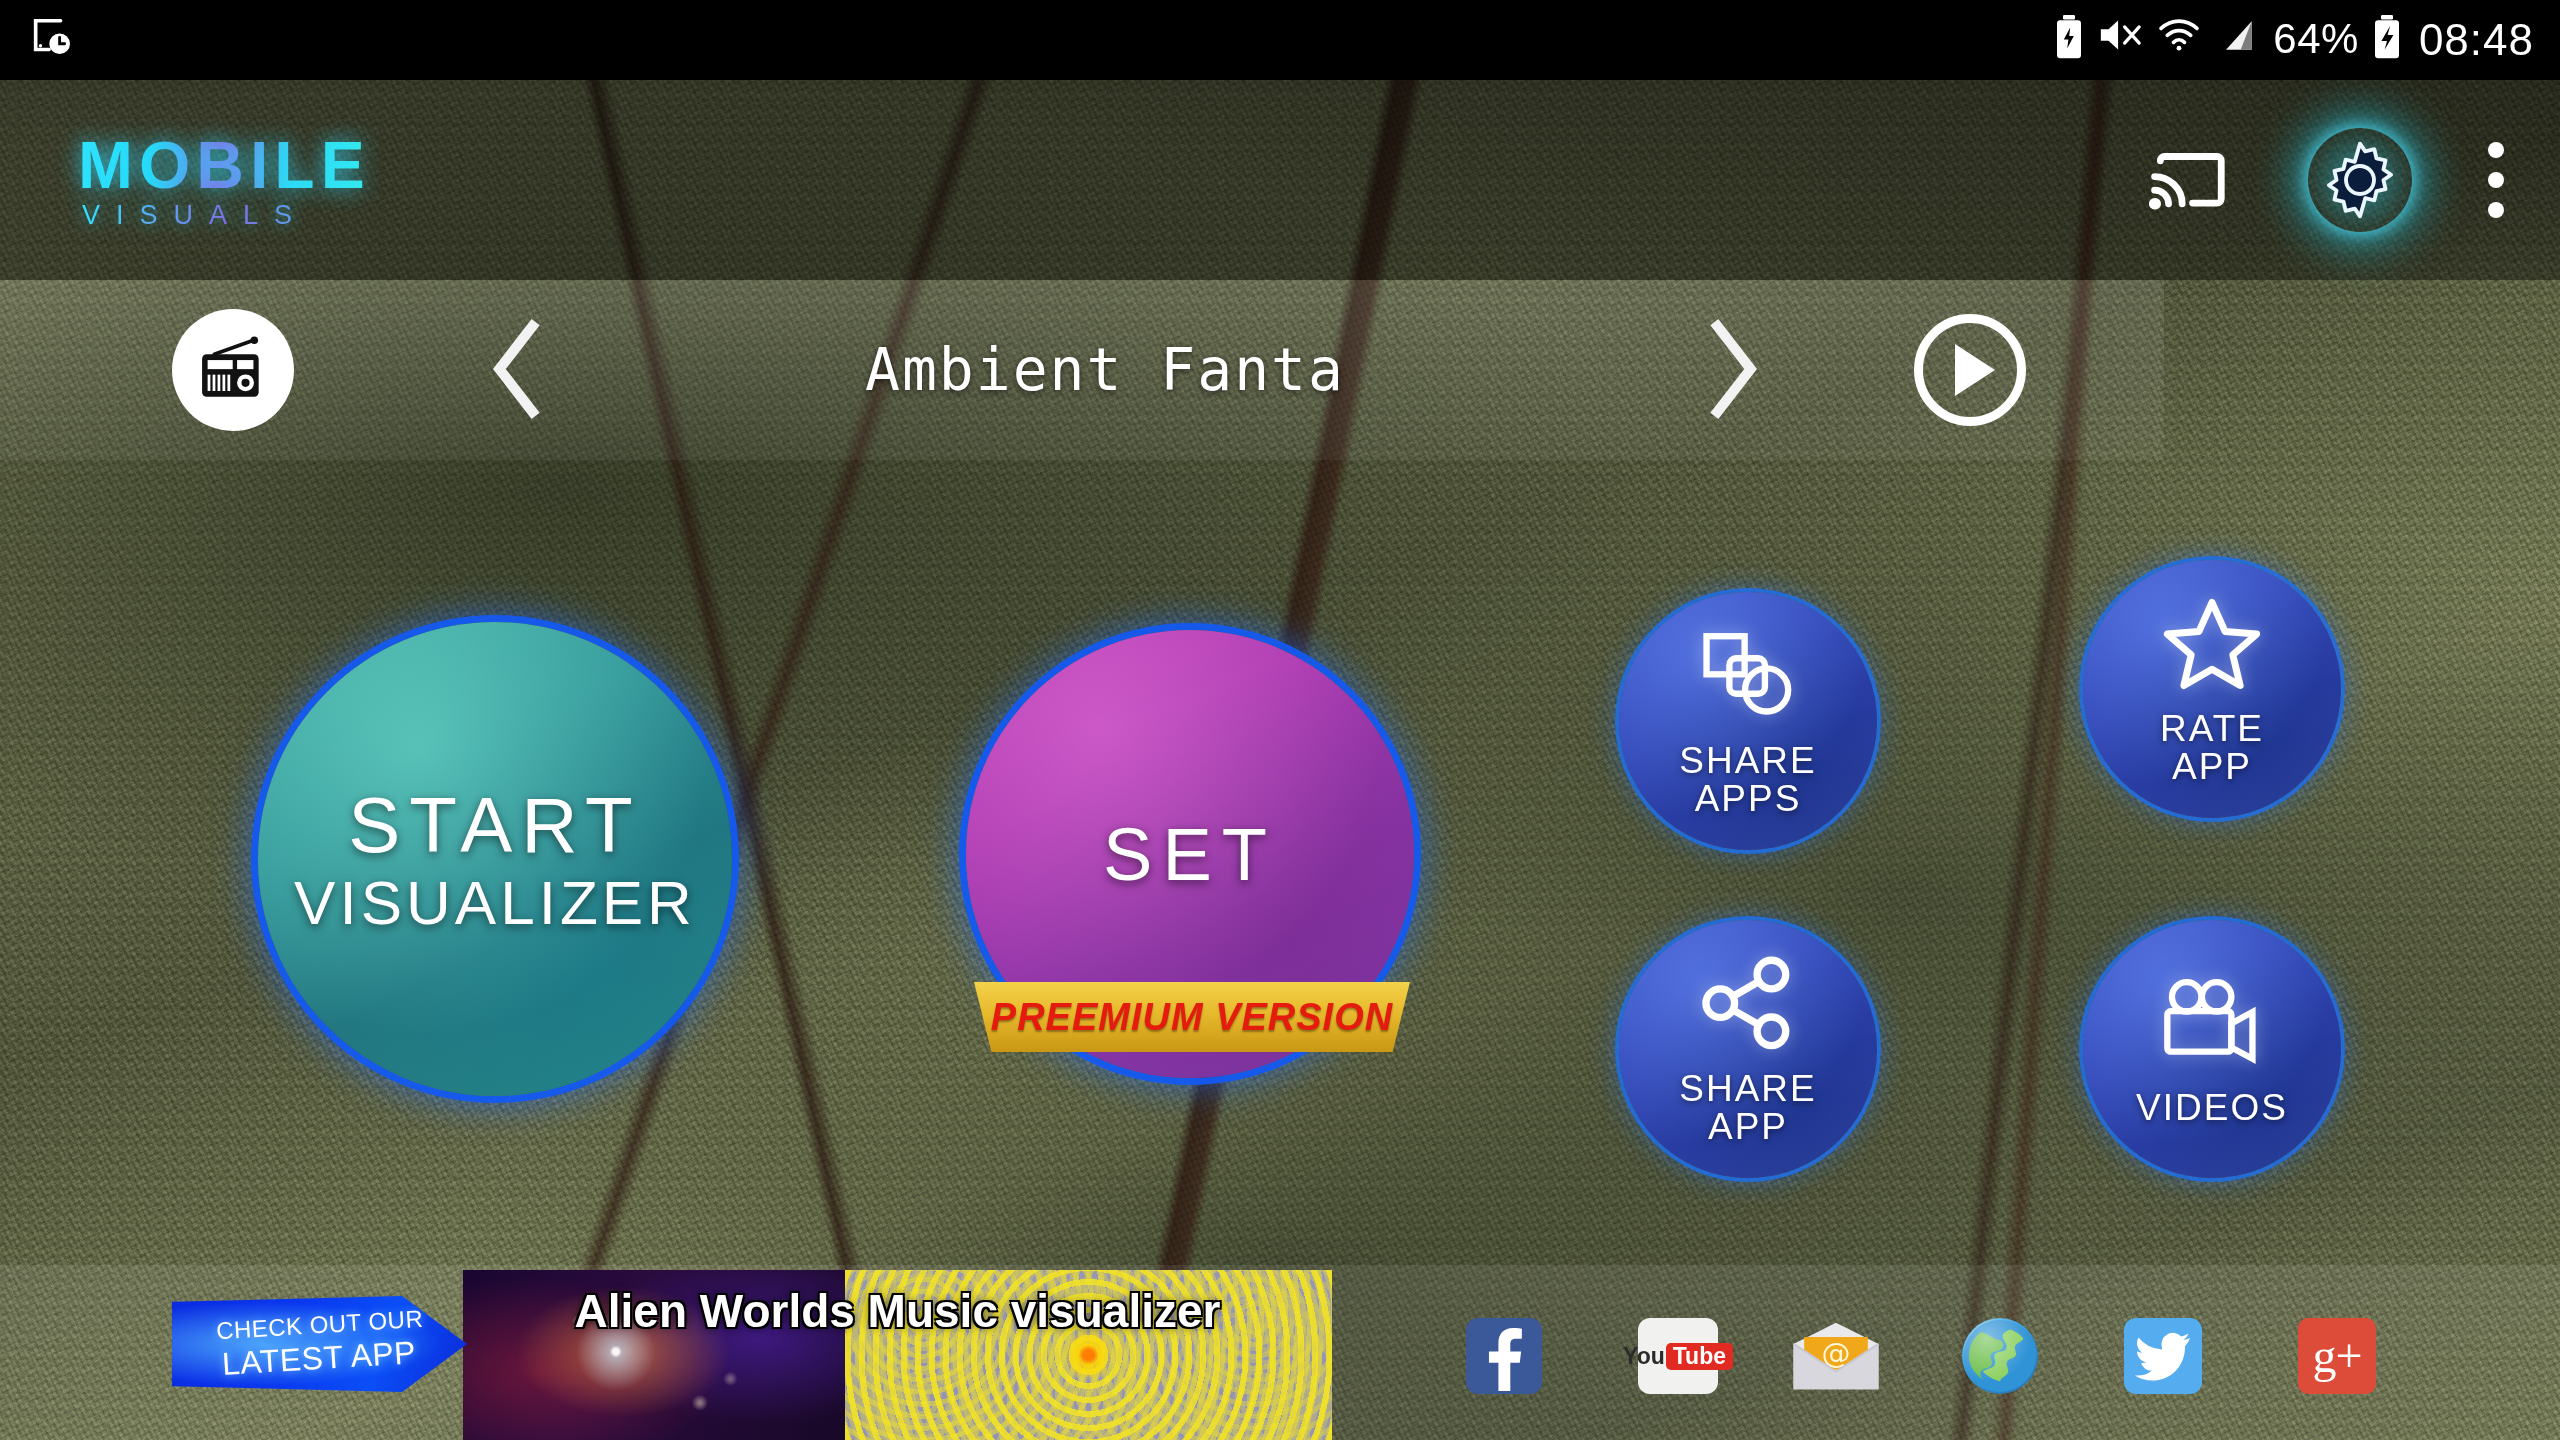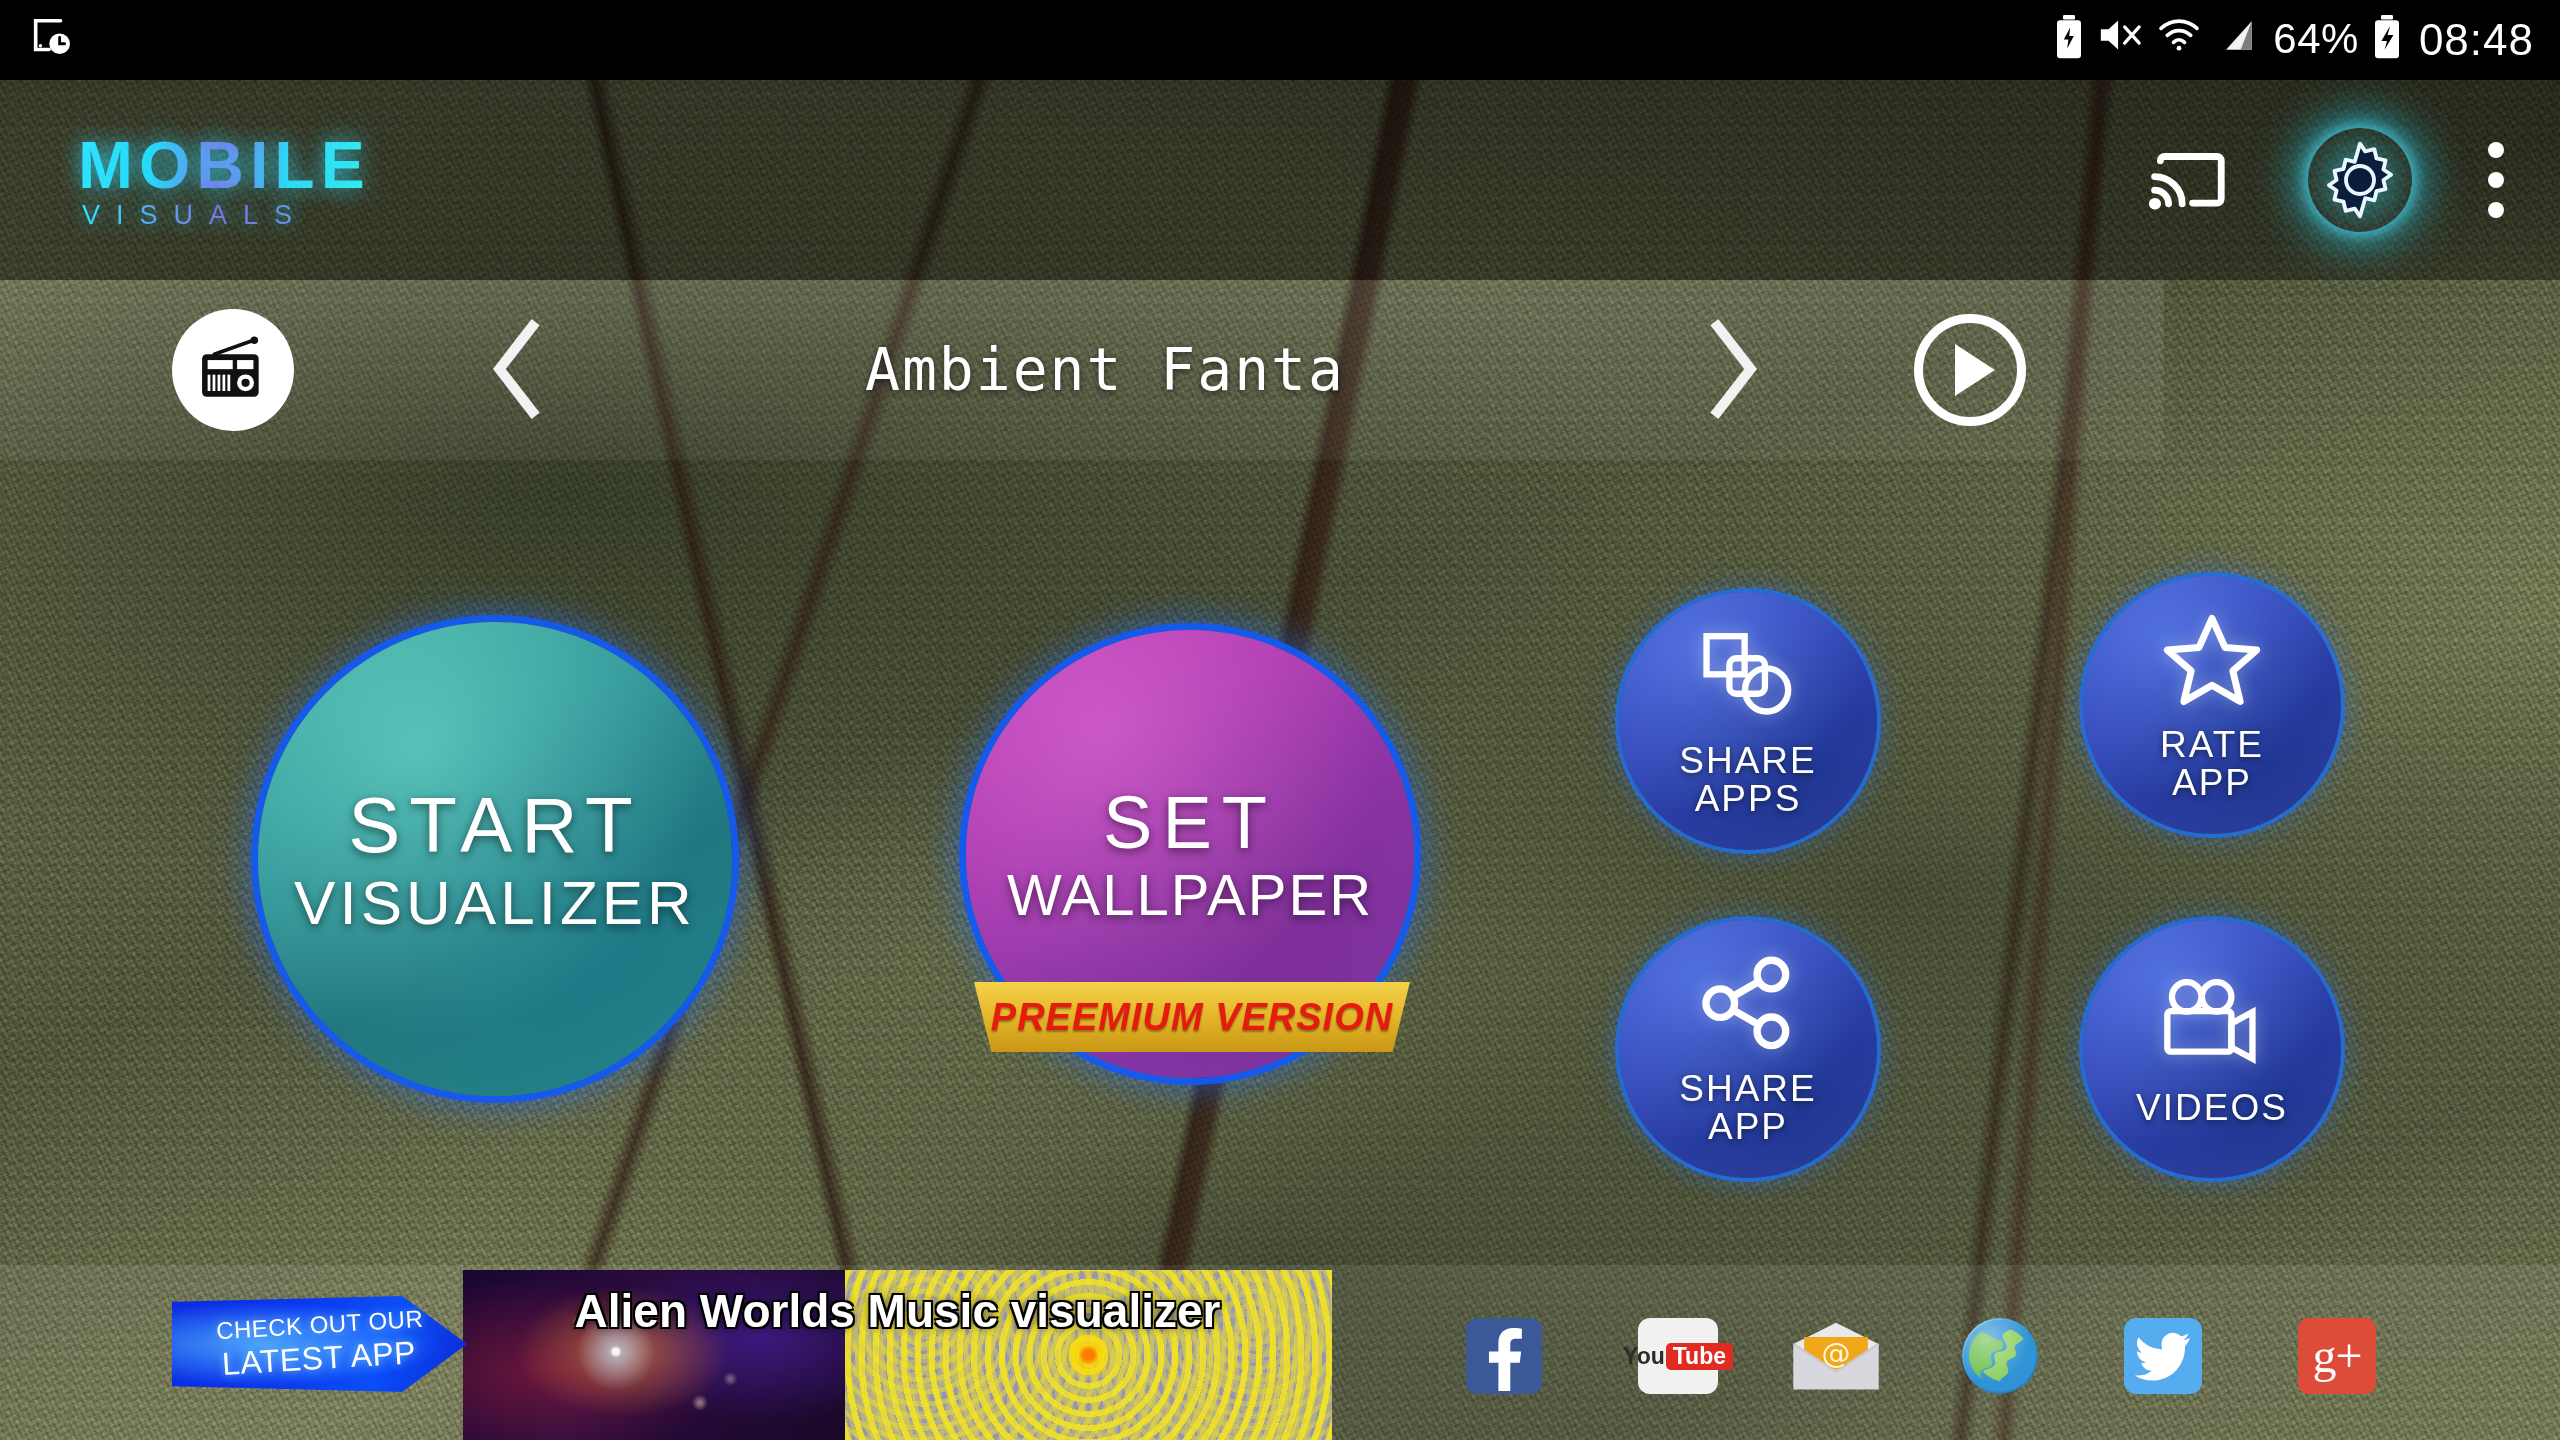--- a/index.html
+++ b/index.html
@@ -116,21 +116,21 @@
 
   
   .small-circle{ position:absolute; width:258px; height:258px; border-radius:50%; z-index:10;
     display:flex; flex-direction:column; align-items:center; justify-content:center;
     background:
       radial-gradient(circle at 32% 24%, rgba(110,150,255,.5), rgba(0,0,0,0) 62%),
       radial-gradient(circle at 68% 72%, rgba(20,45,130,.55), rgba(0,0,0,0) 62%),
       linear-gradient(150deg,#3f55c8 0%, #3348b8 35%, #2b3ea6 65%, #35479f 100%);
     box-shadow:0 0 0 4px rgba(30,110,230,.85), 0 0 24px 6px rgba(30,110,255,.35); }
   #more-apps{ left:1619px; top:592px; }
-  #rate-app { left:2083px; top:576px; }
+  #rate-app { left:2083px; top:560px; }
   #share-app{ left:1619px; top:920px; }
   #videos   { left:2083px; top:920px; }
   .sc-icon{ height:104px; display:flex; align-items:flex-end; justify-content:center;
     filter:drop-shadow(0 0 8px rgba(255,255,255,.35)); }
   .sc-label{ color:#fff; text-align:center; line-height:1.02; margin-top:14px;
     font-size:37px; letter-spacing:2px; text-shadow:0 2px 6px rgba(0,0,0,.55); }
 
   
   #bottombar{ position:absolute; left:0; bottom:0; width:2560px; height:175px; z-index:20;
     background:linear-gradient(180deg, rgba(255,255,255,.08), rgba(255,255,255,.04));
@@ -317,21 +317,20 @@
     </span>
   </div>
 
   <div class="big-circle" id="start-visualizer">
     <div class="bc-l1">START</div>
     <div class="bc-l2">VISUALIZER</div>
   </div>
 
   <div class="big-circle" id="set-wallpaper">
     <div class="bc-l1" id="sw-l1">SET</div>
-    <div class="bc-l2" id="sw-l2">WALLPAPER</div>
   </div>
   <div id="premium-ribbon">
     <span>PREEMIUM VERSION</span>
   </div>
 
   <div class="small-circle" id="more-apps">
     <span class="sc-icon">
       <svg width="110" height="104" viewBox="0 0 26 24" fill="none" stroke="#fff" stroke-width="1.5">
         <rect x="3.2" y="2.6" width="9" height="9"></rect>
         <rect x="8.6" y="7.8" width="8.4" height="8.4" rx="1.6"></rect>

